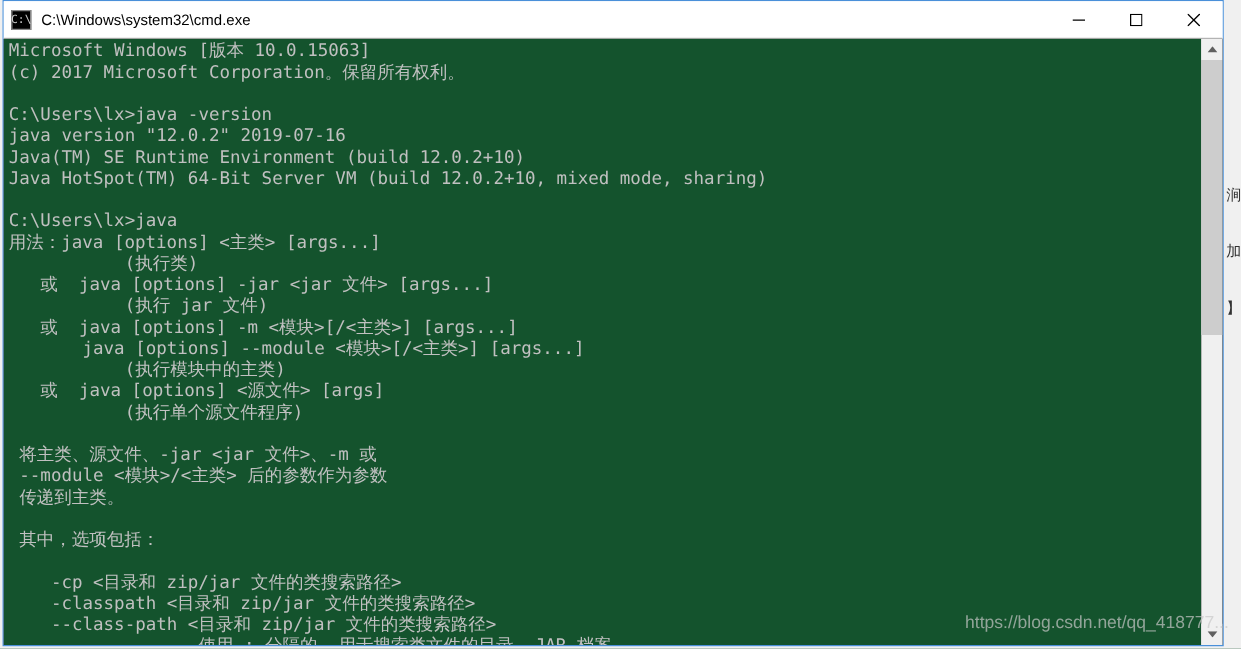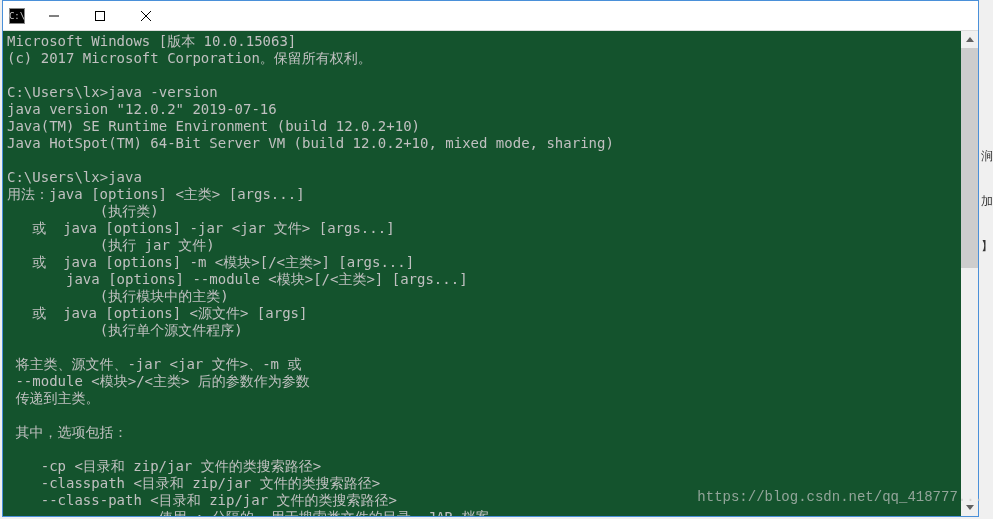--- a/index.html
+++ b/index.html
@@ -103,40 +103,41 @@
       height: 220px;
       background: #cdcdcd;
       cursor: pointer;
     }
     .watermark {
       position: absolute;
       right: 10px;
       bottom: 14px;
       color: rgba(200,200,200,0.7);
       font-size: 14px;
-      font-family: Liberation Mono, monospace;
+      font-family: Liberation Sans, sans-serif;
       pointer-events: none;
       margin-top: 16px;
     }
     .right-fragment {
       position: absolute;
       right: 0;
       top: 120px;
       width: 12px;
       font-size: 12px;
       color: #333;
     }
     .right-fragment div { margin: 28px 0; }
   </style>
 </head>
 <body>
 
 <div class="window">
   <div class="titlebar">
     <span class="title-icon">C:\</span>
+    <span class="title-text">C:\Windows\system32\cmd.exe</span>
     <div class="win-controls">
       <div class="win-btn">
         <svg viewBox="0 0 10 10">
             <line x1="0" y1="5" x2="10" y2="5" stroke="#000" stroke-width="1"></line>
           </svg>
       </div>
       <div class="win-btn">
         <svg viewBox="0 0 10 10">
             <rect x="0.5" y="0.5" width="9" height="9" fill="none" stroke="#000" stroke-width="1"></rect>
           </svg>

